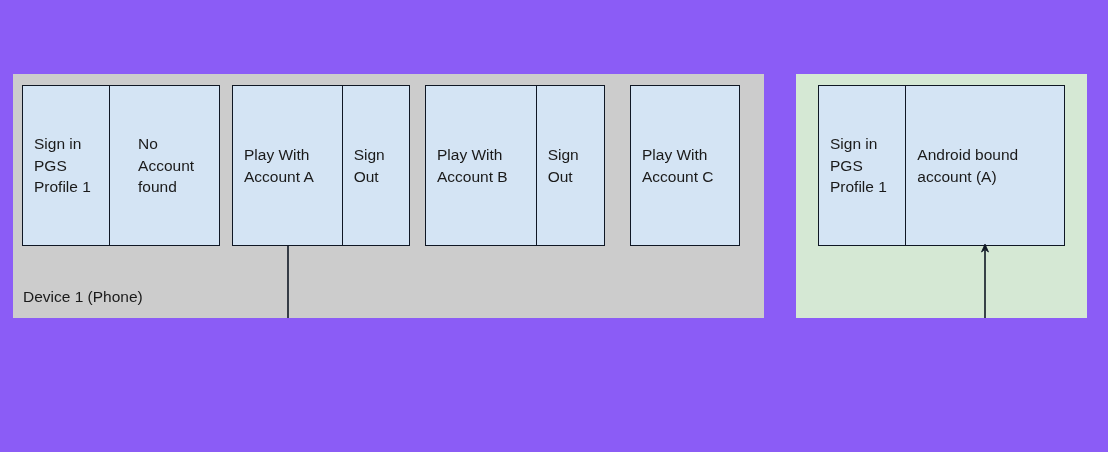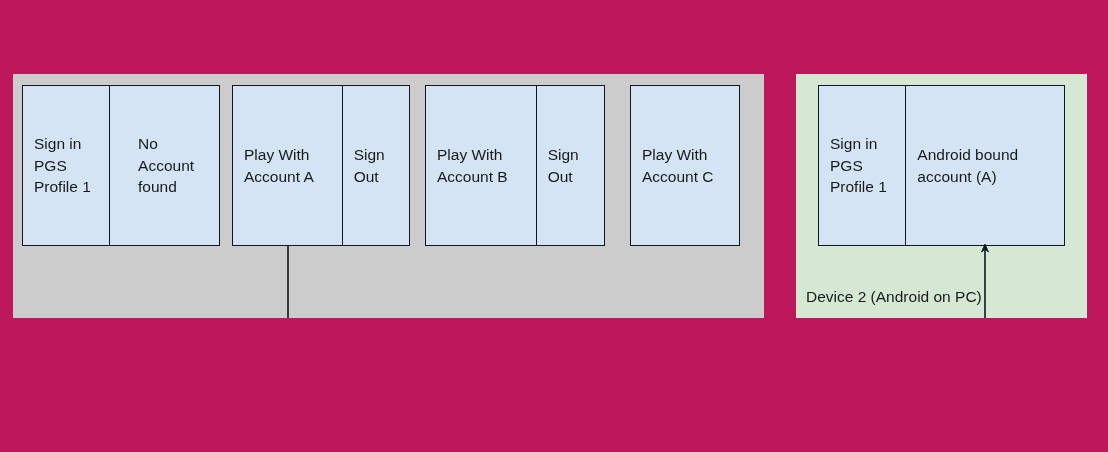--- a/index.html
+++ b/index.html
@@ -5,21 +5,21 @@
 <style>
   html, body {
     margin: 0;
     padding: 0;
     background: #000000;
   }
   #canvas {
     position: relative;
     width: 1108px;
     height: 452px;
-    background: #be185d;
+    background: #8b5cf6;
     overflow: hidden;
     font-family: "Liberation Sans", "DejaVu Sans", sans-serif;
   }
 
   
   .device {
     position: absolute;
     box-sizing: border-box;
   }
   #device-1 {
@@ -133,33 +133,33 @@
 Account B</div>
       <div class="cell">Sign
 Out</div>
     </div>
 
     <div class="group" id="group-4">
       <div class="cell">Play With
 Account C</div>
     </div>
 
+    <div class="device-label">Device 1 (Phone)</div>
   </div>
 
   <div class="device" id="device-2">
 
     <div class="group" id="group-5">
       <div class="cell">Sign in
 PGS
 Profile 1</div>
       <div class="cell">Android bound
 account (A)</div>
     </div>
 
-    <div class="device-label">Device 2 (Android on PC)</div>
   </div>
 
   <svg class="connector" id="connector-a" viewBox="0 0 1108 452" width="1108" height="452">
 
     <path d="M 288 246 L 288 318" stroke="#0f1724" stroke-width="1.6" fill="none"></path>
 
     <path d="M 985 318 L 985 250" stroke="#0f1724" stroke-width="1.6" fill="none"></path>
 
     <path d="M 985 244 L 981.5 252 L 985 249.5 L 988.5 252 Z" fill="#0f1724" stroke="#0f1724" stroke-width="0.8"></path>
   </svg>

